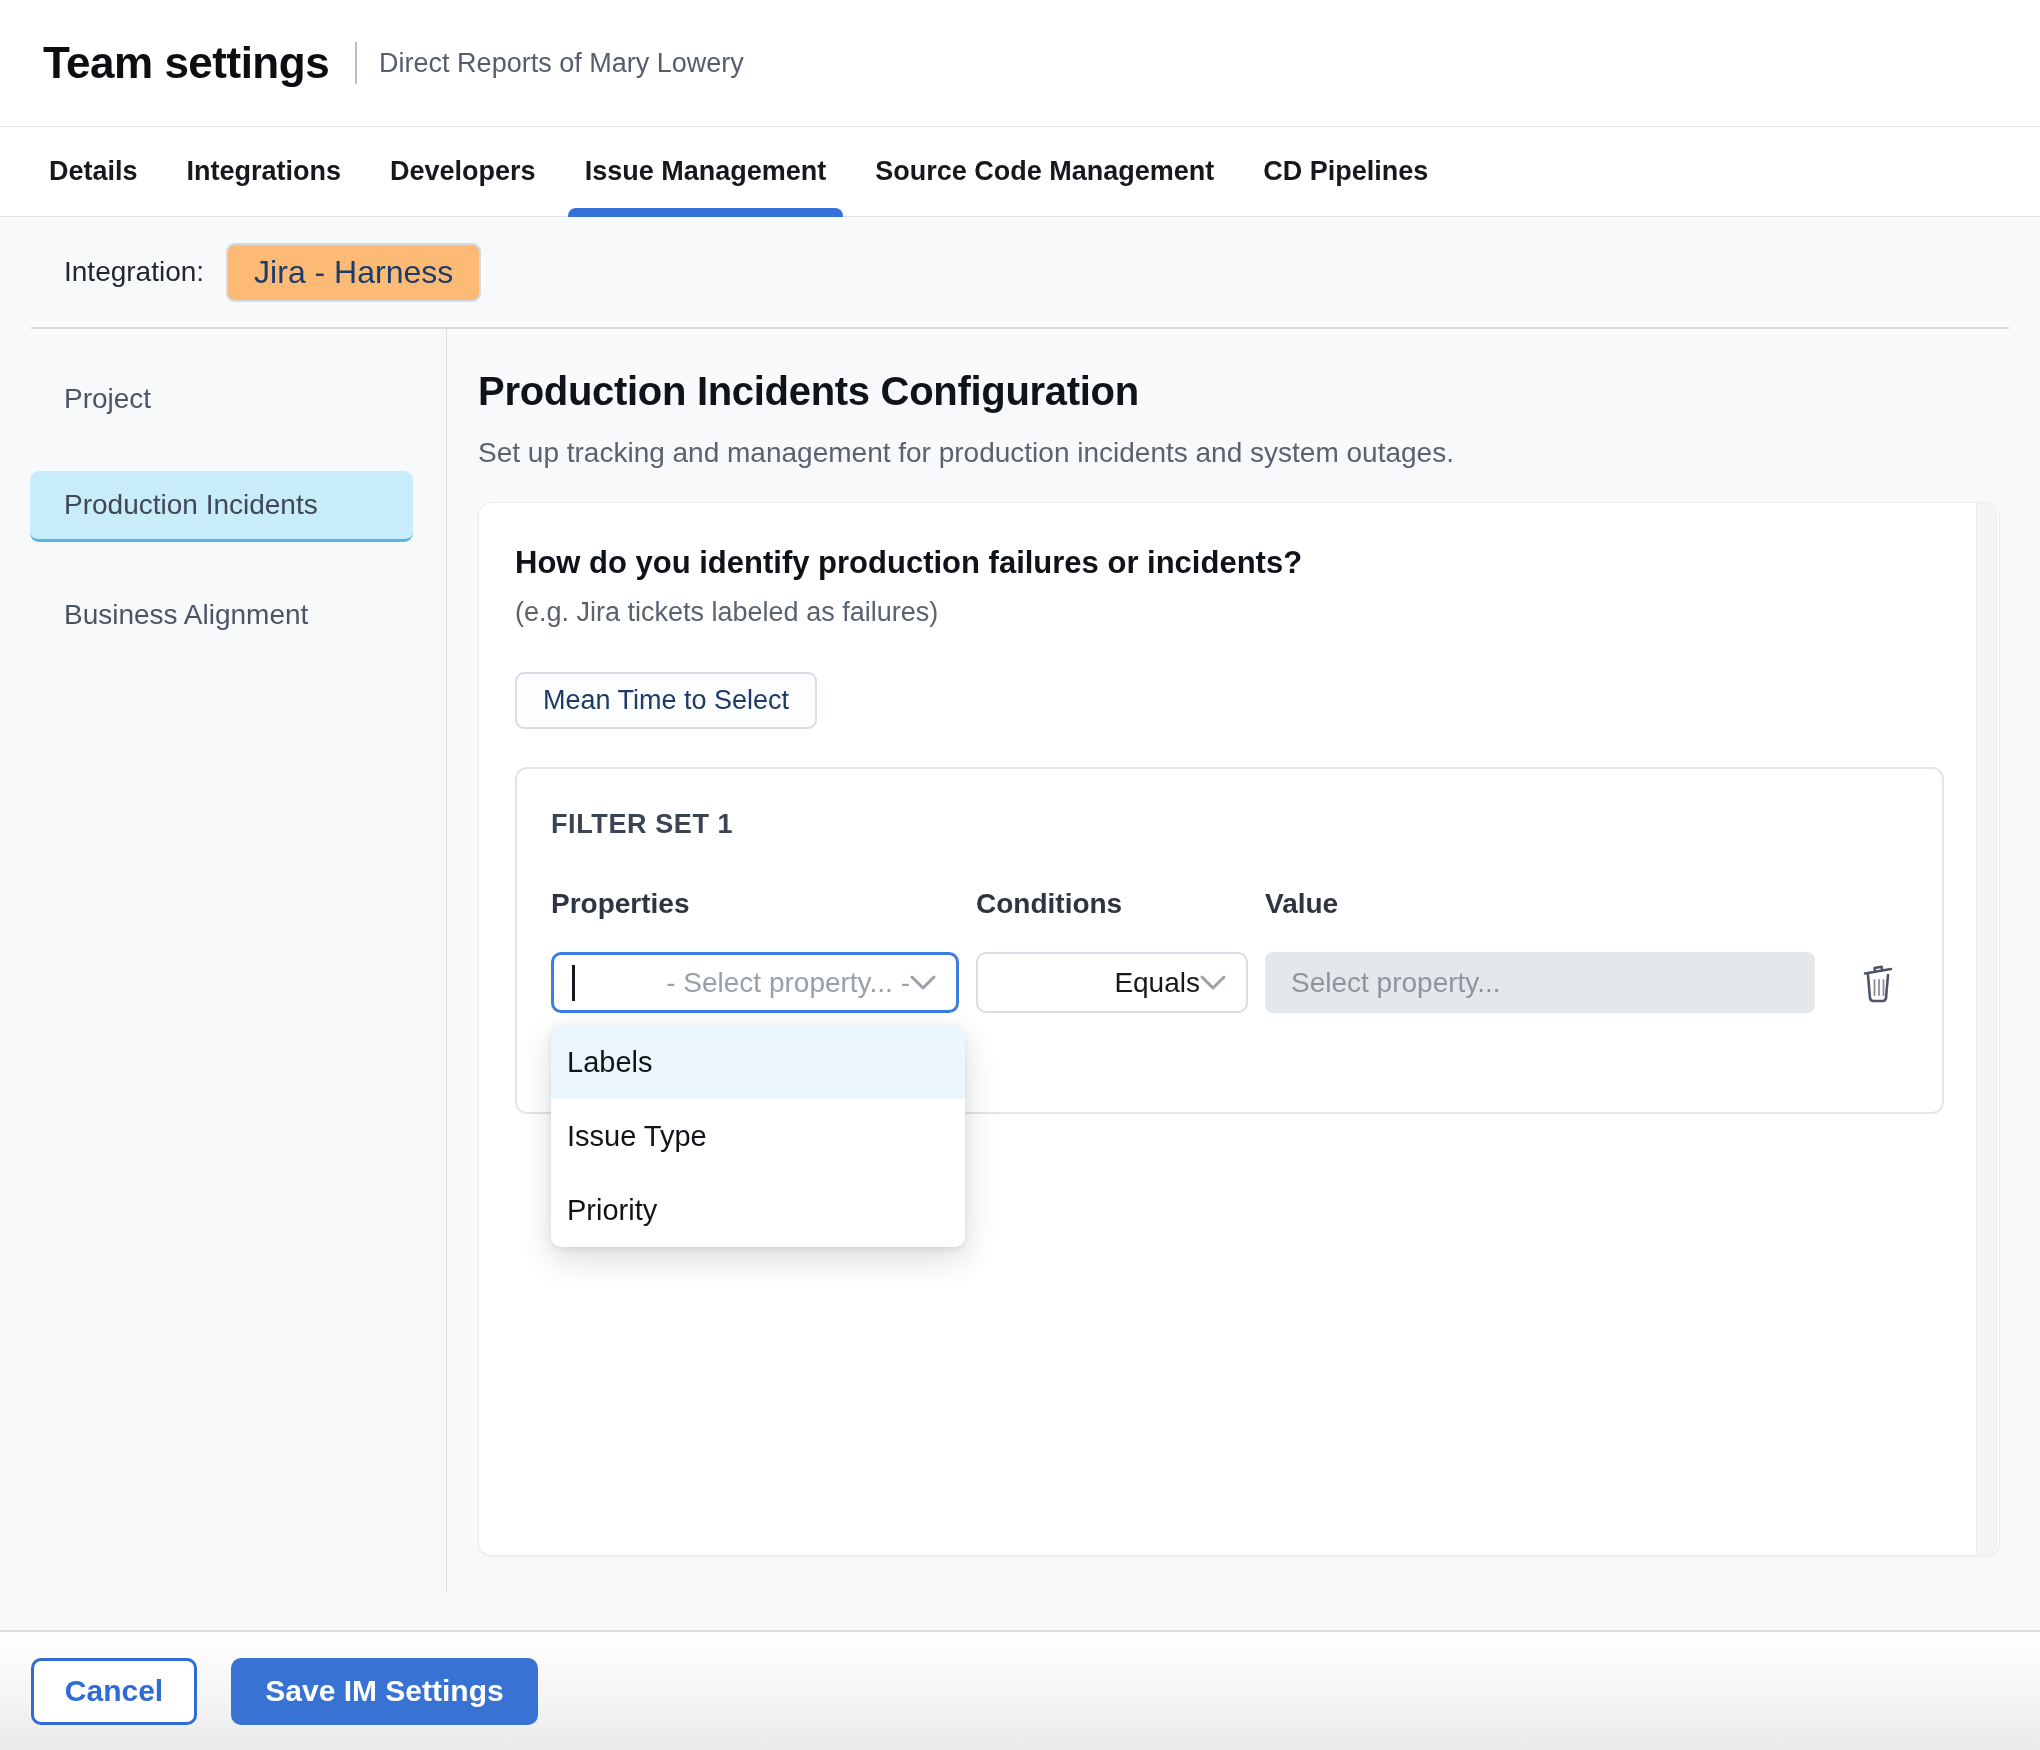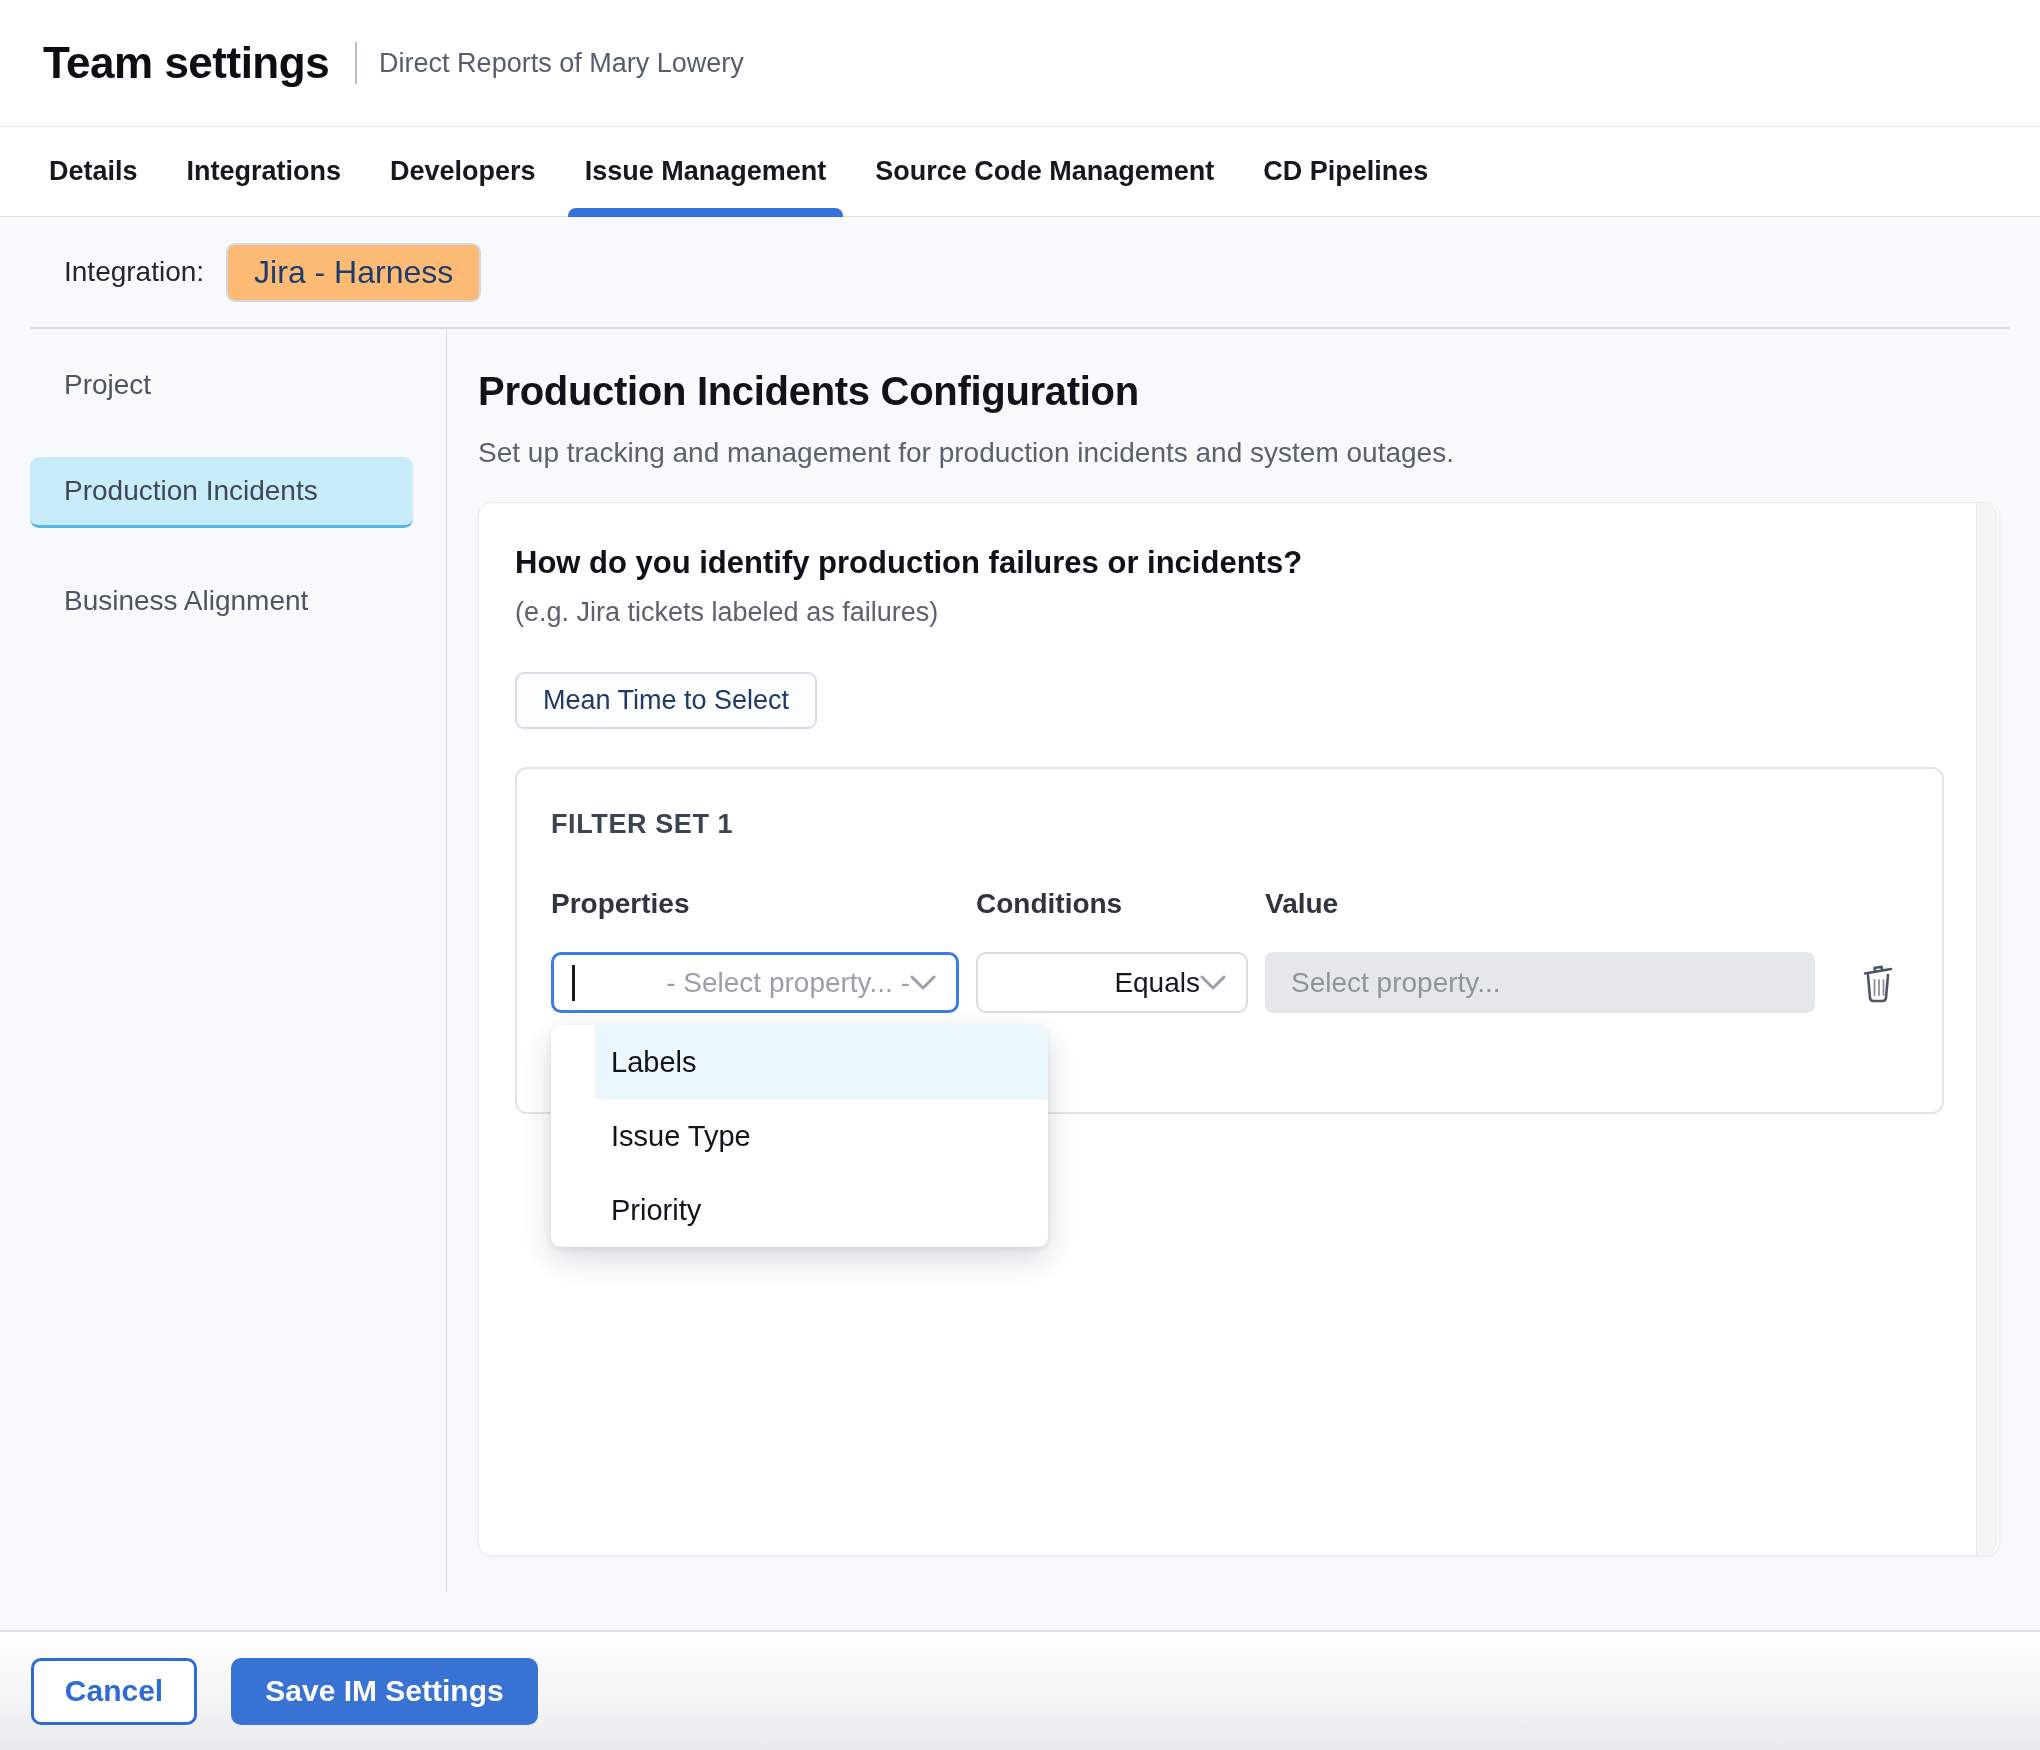--- a/index.html
+++ b/index.html
@@ -44,21 +44,21 @@
   .integration-badge {
     margin-left:22px; padding:9px 26px; border:2px solid #d3d8e2; border-radius:9px;
     background:#fdba74; color:#1c3c6e; font-size:32px; cursor:pointer;
   }
   .integration-hr { height:2px; background:#d9dade; margin:0 31px; flex:0 0 auto; }
 
   
   .body-wrap { flex:1 1 auto; display:flex; position:relative; }
   .v-divider { position:absolute; left:446px; top:0; width:1px; height:1263px; background:#dcdee2; }
 
-  .side-nav { width:446px; flex:0 0 auto; padding-top:20px; }
+  .side-nav { width:446px; flex:0 0 auto; padding-top:34px; }
   .side-item {
     width:383px; height:71px; margin:0 0 37px 30px; border-radius:9px;
     display:flex; align-items:center; padding-left:34px;
     font-size:28px; color:#4c5563; cursor:pointer;
   }
   .side-item.selected {
     background:#c9ecfa; border-bottom:3px solid #59b5e2; color:#3f4854;
   }
 
   .main-col { flex:1 1 auto; padding:39px 0 0 32px; }
@@ -116,24 +116,23 @@
   .cond-value { color:#15181d; flex:1 1 auto; }
   .chev { flex:0 0 auto; }
   .value-input {
     width:550px; height:61px; background:#e5e8eb; border:none; border-radius:8px;
     display:flex; align-items:center; padding:4px 26px; font-size:28px; color:#8d949e;
   }
   .trash-btn { margin-left:46px; background:none; border:none; cursor:pointer; display:flex; align-items:center; }
 
   
   .dropdown {
-    position:absolute; left:-3px; top:70px; width:497px; z-index:20;
+    position:absolute; left:-3px; top:70px; width:414px; z-index:20;
     background:#fff; border-radius:10px; overflow:hidden;
     box-shadow:0 12px 32px rgba(20,30,50,.16), 0 2px 6px rgba(20,30,50,.08);
-    padding-left:44px;
   }
   .dd-option {
     height:74px; display:flex; align-items:center; padding-left:16px;
     font-size:29px; color:#111418; cursor:pointer;
   }
   .dd-option.highlighted { background:#ebf7fd; }
 
   
   .footer {
     height:120px; flex:0 0 auto; border-top:2px solid #dfe0e4;

